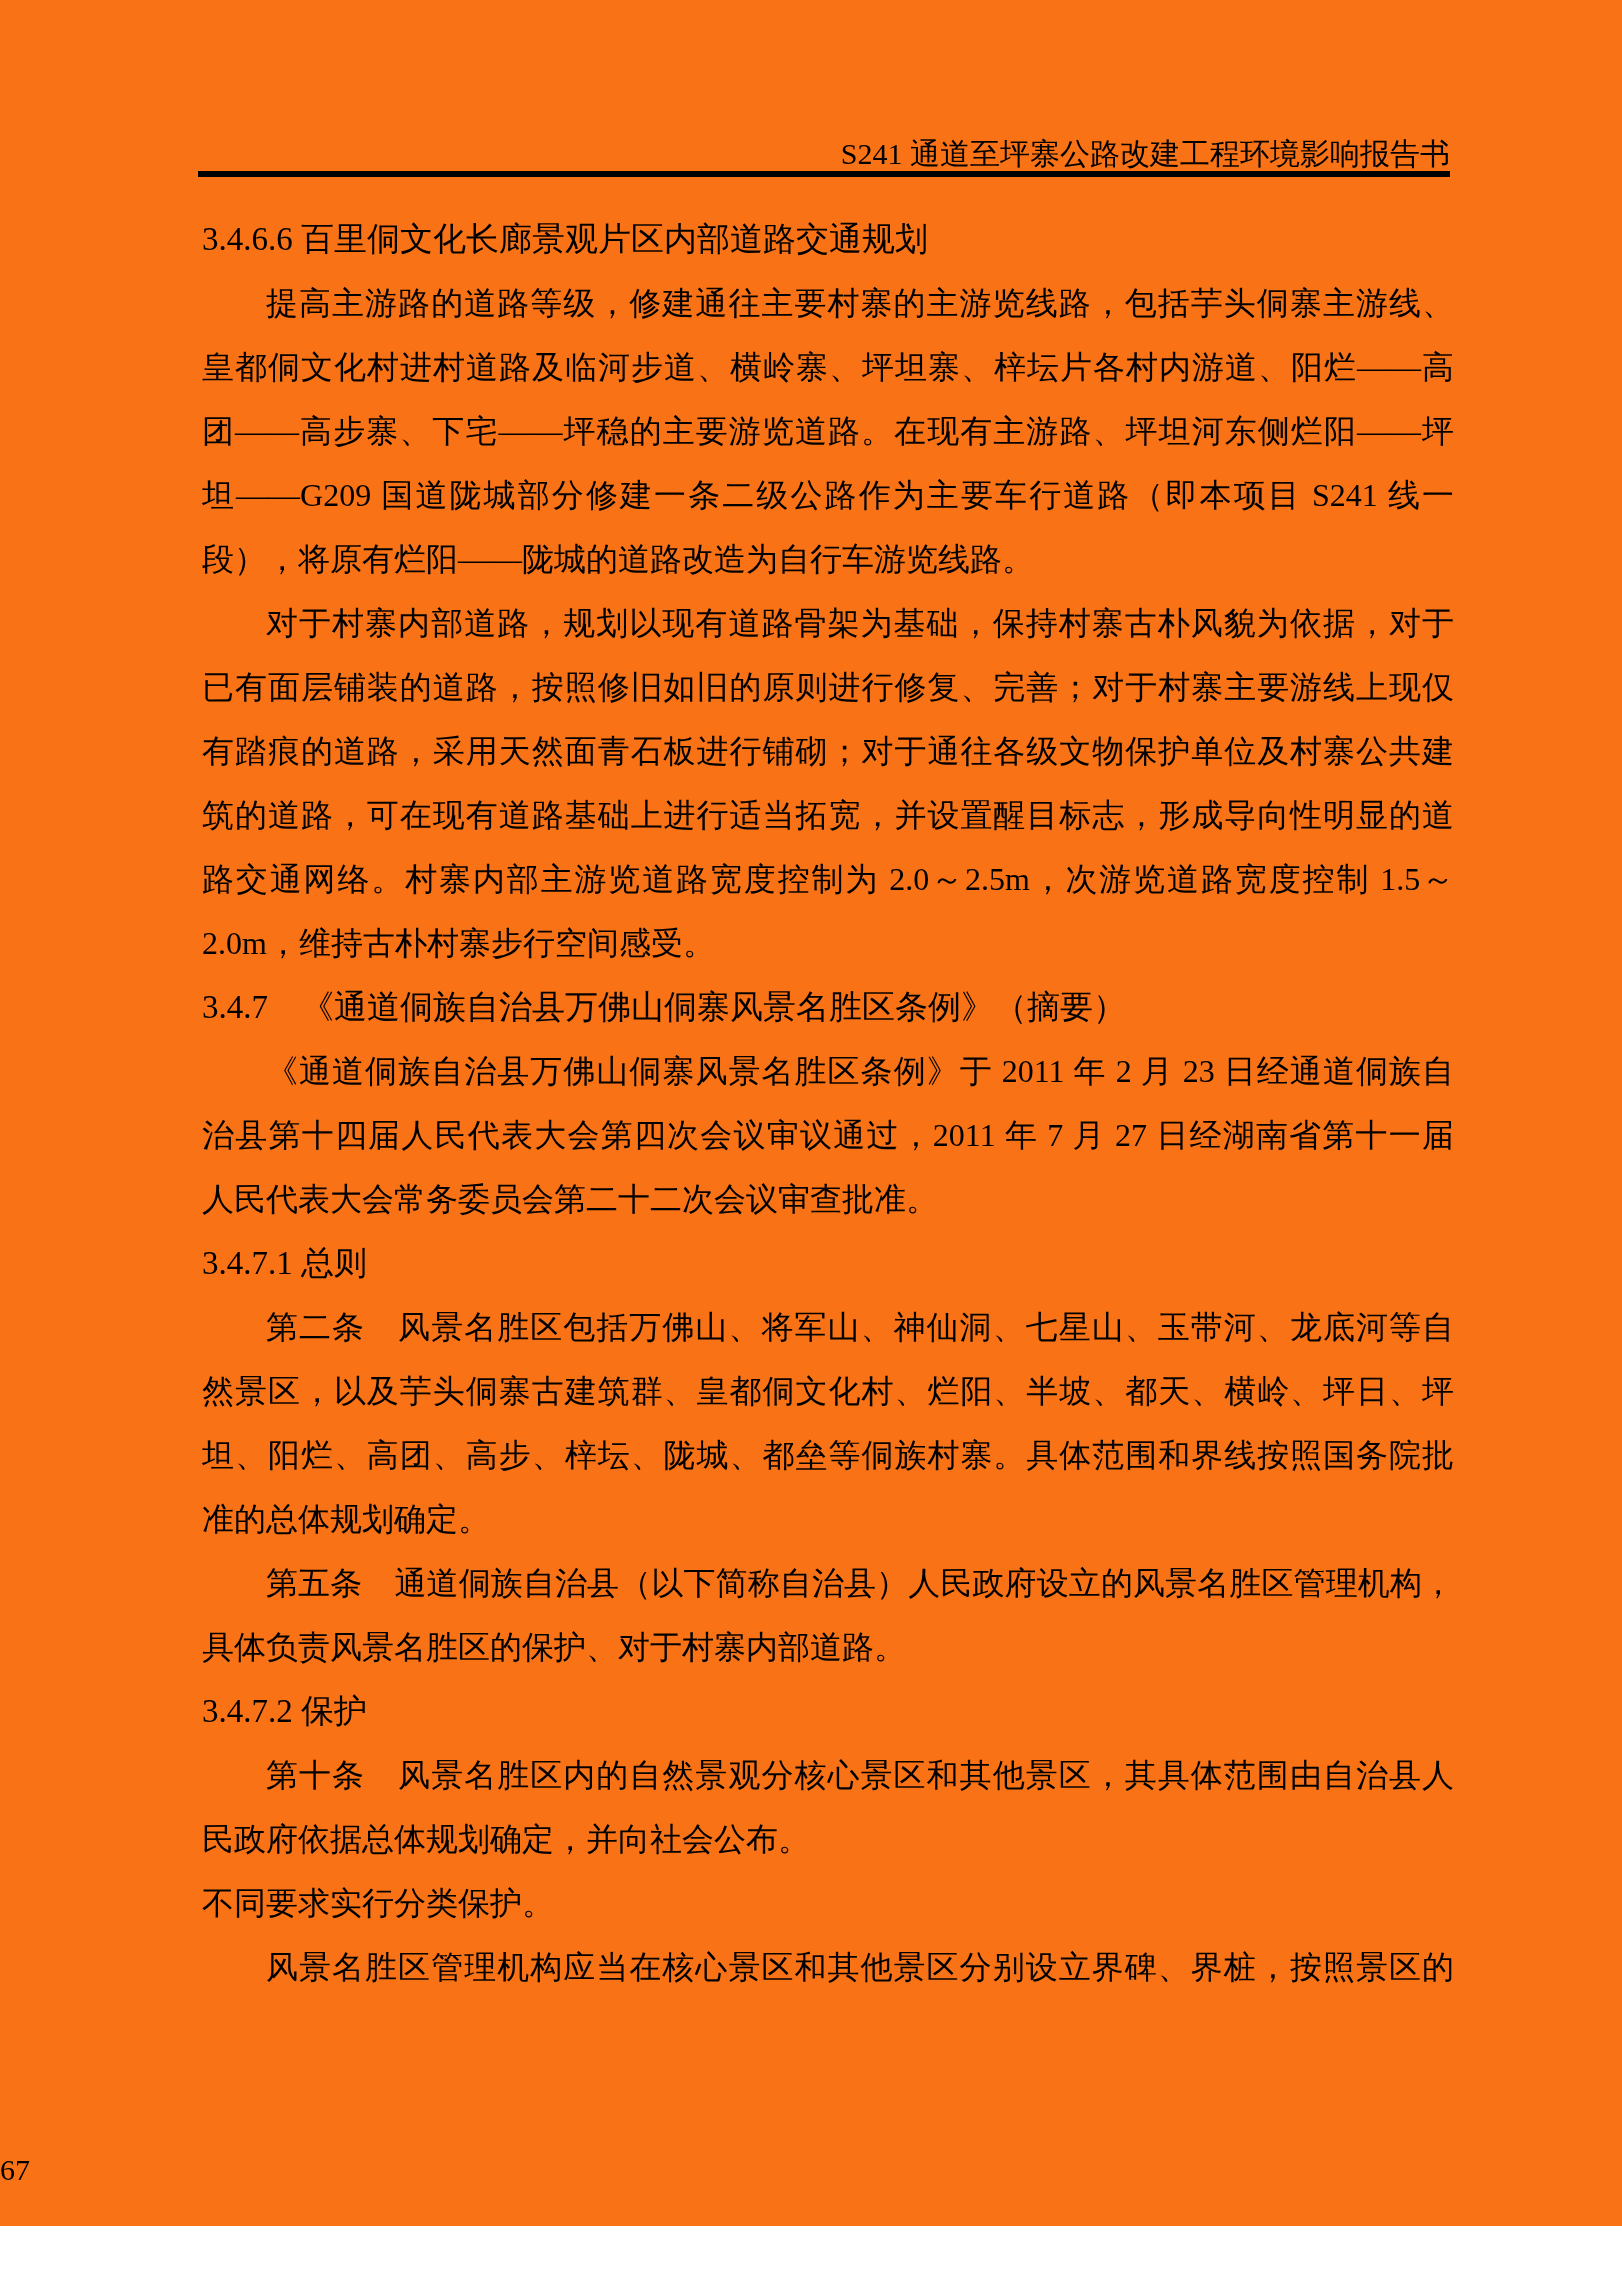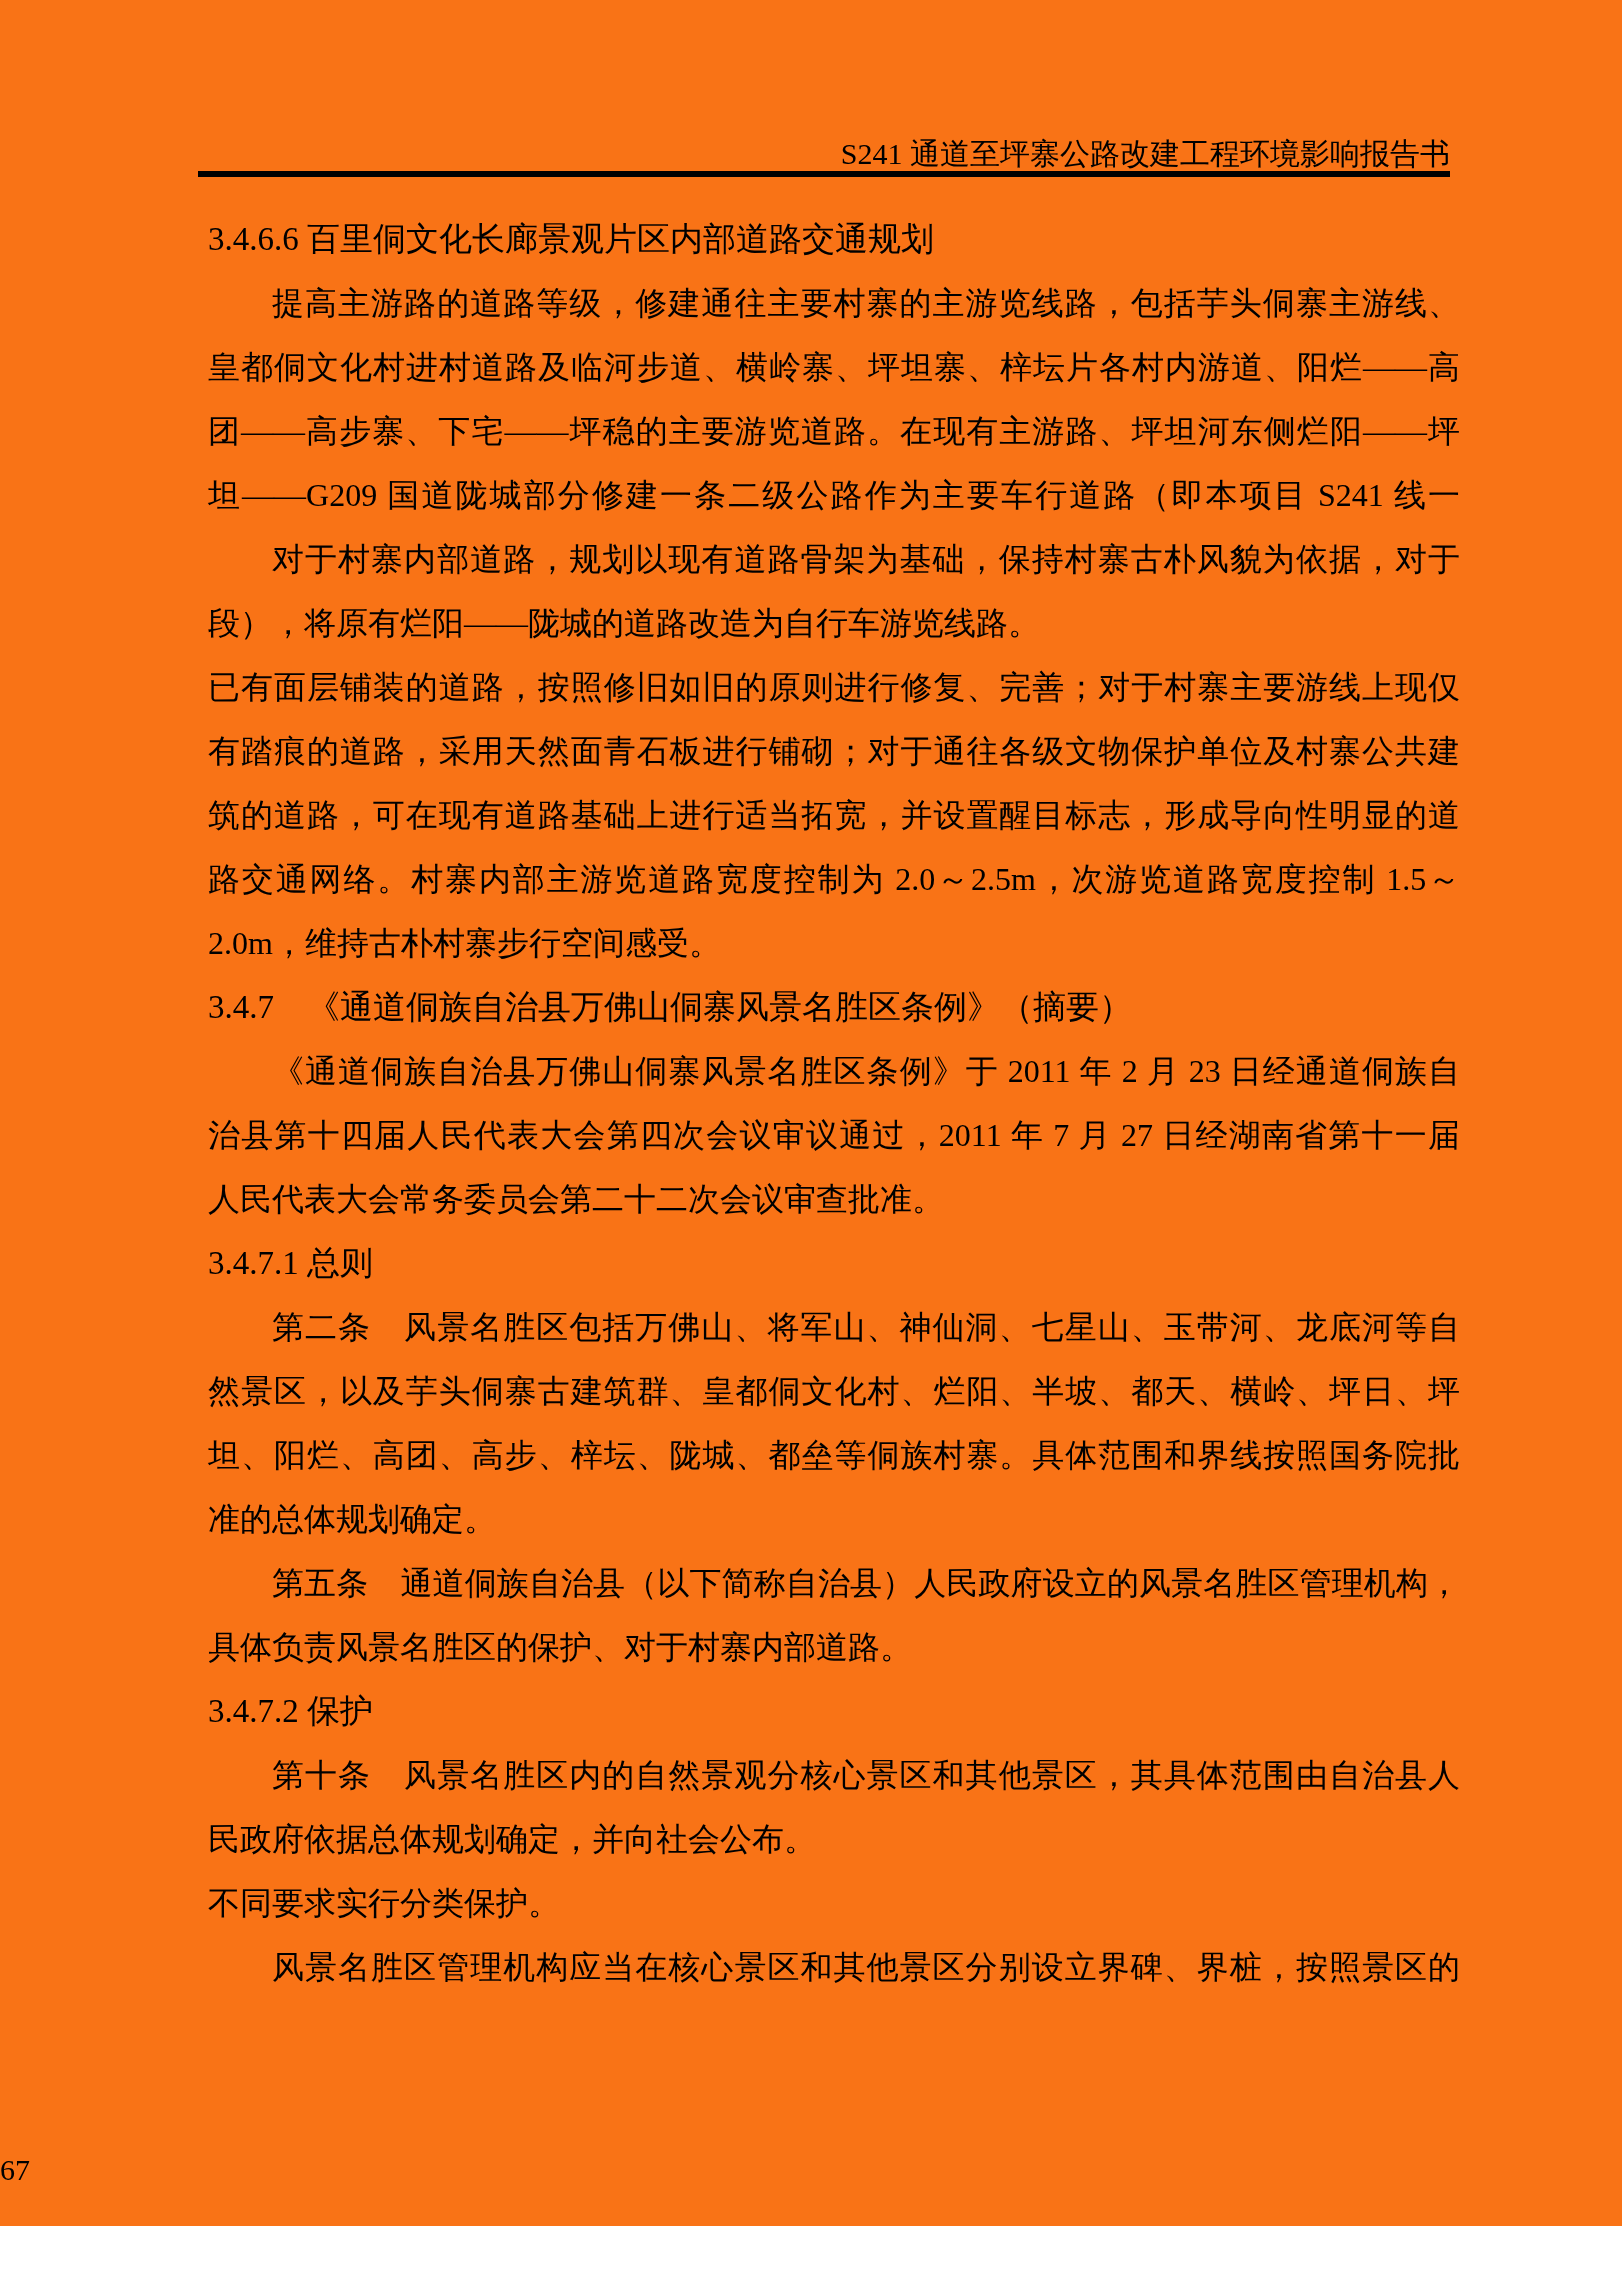--- a/index.html
+++ b/index.html
@@ -31,21 +31,21 @@
     position: absolute;
     top: 171px;
     left: 198px;
     width: 1252px;
     height: 5.9px;
     background: #000000;
   }
   .doc-body {
     position: absolute;
     top: 207px;
-    left: 208px;
+    left: 202px;
     width: 1252px;
   }
   .line {
     height: 64px;
     line-height: 64px;
     font-size: 32px;
     text-align: justify;
     text-align-last: justify;
     white-space: normal;
   }
@@ -77,22 +77,22 @@
 
 <div class="page">
   <div class="header-title">S241 通道至坪寨公路改建工程环境影响报告书</div>
   <div class="header-rule"></div>
   <div class="doc-body">
       <div class="line heading">3.4.6.6  百里侗文化长廊景观片区内部道路交通规划</div>
       <div class="line indent">提高主游路的道路等级，修建通往主要村寨的主游览线路，包括芋头侗寨主游线、</div>
       <div class="line">皇都侗文化村进村道路及临河步道、横岭寨、坪坦寨、梓坛片各村内游道、阳烂——高</div>
       <div class="line">团——高步寨、下宅——坪稳的主要游览道路。在现有主游路、坪坦河东侧烂阳——坪</div>
       <div class="line">坦——G209 国道陇城部分修建一条二级公路作为主要车行道路（即本项目 S241 线一</div>
+      <div class="line para-end">段），将原有烂阳——陇城的道路改造为自行车游览线路。</div>
       <div class="line indent">对于村寨内部道路，规划以现有道路骨架为基础，保持村寨古朴风貌为依据，对于</div>
-      <div class="line para-end">段），将原有烂阳——陇城的道路改造为自行车游览线路。</div>
       <div class="line">已有面层铺装的道路，按照修旧如旧的原则进行修复、完善；对于村寨主要游线上现仅</div>
       <div class="line">有踏痕的道路，采用天然面青石板进行铺砌；对于通往各级文物保护单位及村寨公共建</div>
       <div class="line">筑的道路，可在现有道路基础上进行适当拓宽，并设置醒目标志，形成导向性明显的道</div>
       <div class="line">路交通网络。村寨内部主游览道路宽度控制为 2.0～2.5m，次游览道路宽度控制 1.5～</div>
       <div class="line para-end">2.0m，维持古朴村寨步行空间感受。</div>
       <div class="line heading">3.4.7　《通道侗族自治县万佛山侗寨风景名胜区条例》（摘要）</div>
       <div class="line indent">《通道侗族自治县万佛山侗寨风景名胜区条例》于 2011 年 2 月 23 日经通道侗族自</div>
       <div class="line">治县第十四届人民代表大会第四次会议审议通过，2011 年 7 月 27 日经湖南省第十一届</div>
       <div class="line para-end">人民代表大会常务委员会第二十二次会议审查批准。</div>
       <div class="line heading">3.4.7.1  总则</div>

